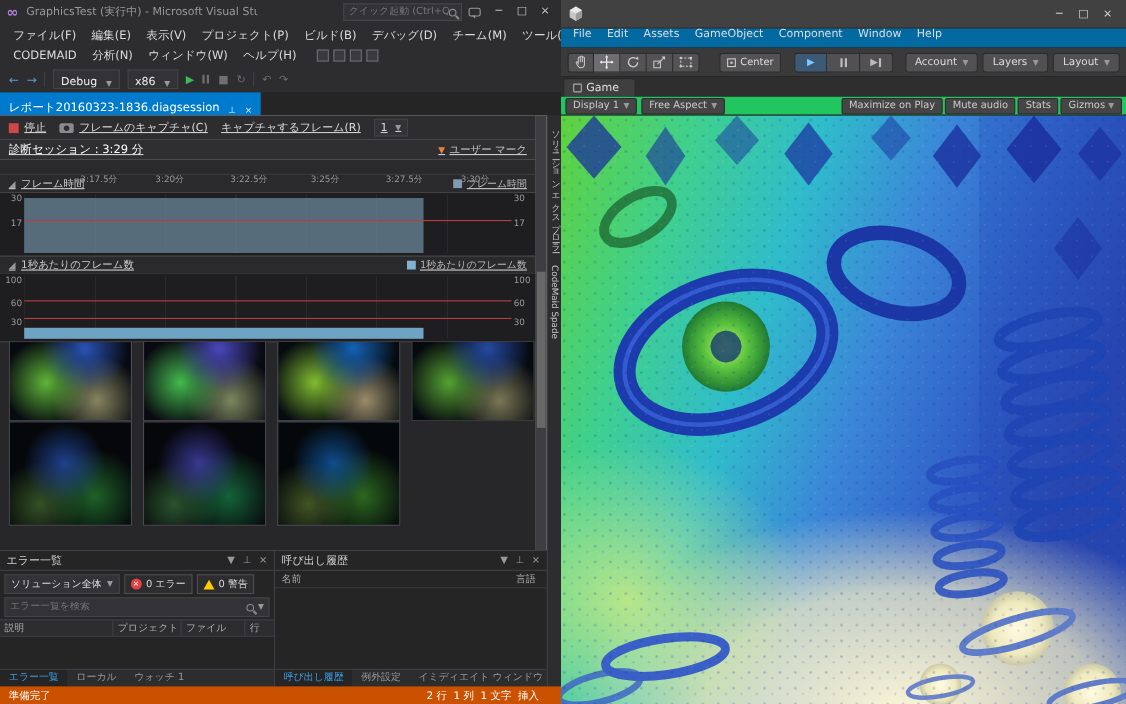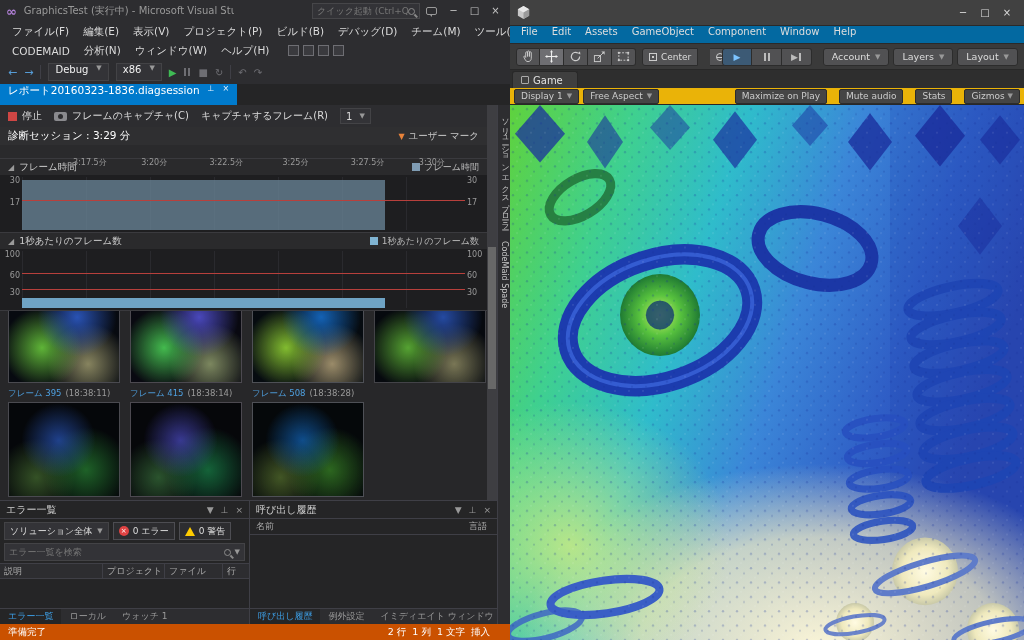--- a/index.html
+++ b/index.html
@@ -24,33 +24,33 @@
   .vs-menubar { height:19px; display:flex; align-items:center; padding:0 5px; flex:none; }
   .menu-item { padding:1px 7px; color:#dcdcdc; font-size:10.5px; white-space:nowrap; }
   .account { margin-left:auto; display:flex; align-items:center; gap:4px; color:#dcdcdc; padding-right:4px; font-size:10.5px; }
   .arr { color:#999; font-size:7px; }
   .ico-sq { width:11px; height:11px; border:1px solid #6e6e73; background:#3a3a3e; margin:0 2px; }
   .vs-menubar2-icons { display:flex; align-items:center; margin-left:10px; }
 
   .vs-toolbar { height:24px; display:flex; align-items:center; padding:0 8px; gap:7px; flex:none; }
   .nav-g { color:#569cd6; font-size:11px; }
   .sep { width:1px; height:14px; background:#3f3f46; }
-  .combo { height:18px; background:#333337; border:1px solid #434346; display:flex; align-items:flex-start; gap:8px; padding:0 6px; color:#f1f1f1; font-size:10px; }
+  .combo { height:18px; background:#333337; border:1px solid #434346; display:flex; align-items:flex-end; gap:8px; padding:0 6px; color:#f1f1f1; font-size:10px; }
   .g-play { color:#3fba54; font-size:10px; }
   .dim { color:#6e6e73; font-size:10px; }
   .bars { display:flex; }
   .bars span { width:2px; height:8px; background:#6e6e73; margin:0 1px; }
 
   .vs-tabstrip { height:21px; background:#252526; display:flex; align-items:flex-end; flex:none; }
-  .doc-tab { height:21px; background:#007acc; color:#fff; display:flex; align-items:flex-start; gap:8px; padding:0 8px; font-size:10.5px; white-space:nowrap; }
+  .doc-tab { height:21px; background:#007acc; color:#fff; display:flex; align-items:flex-end; gap:8px; padding:0 8px; font-size:10.5px; white-space:nowrap; }
   .doc-tab .ticon { font-size:8px; color:#e8f4ff; }
 
   .vs-body { flex:1; display:flex; min-height:0; background:#252526; }
   .vs-center { width:497px; display:flex; flex-direction:column; min-width:0; }
-  .report { height:395px; position:relative; background:#a3a3a3; display:flex; flex-direction:column; overflow:hidden; }
+  .report { height:395px; position:relative; background:#a3a3a3; display:flex; flex-direction:column; overflow:hidden;text-decoration:underline; }
   .report-inner { width:487px; display:flex; flex-direction:column; flex:1; min-height:0; }
 
   .capture-bar { height:22px; display:flex; align-items:center; gap:12px; padding:0 8px; background:#2d2d30; font-size:10px; color:#dcdcdc; flex:none; }
   .cbar-item { display:flex; align-items:center; gap:5px; }
   .stop-sq { width:9px; height:9px; background:#cf4644; }
   .cam-icon { width:13px; height:9px; background:#8a8a8e; border-radius:2px; position:relative; }
   .cam-icon::after { content:""; position:absolute; top:2px; left:4px; width:5px; height:5px; border-radius:50%; background:#2d2d30; }
   .mini-combo { height:16px; background:#333337; border:1px solid #434346; display:flex; align-items:center; gap:7px; padding:0 5px; }
 
   .session-bar { height:18px; display:flex; align-items:center; padding:0 8px; background:#2f2f31; color:#fff; font-size:10.5px; flex:none; }
@@ -140,43 +140,43 @@
   .u-winbtns { margin-left:auto; display:flex; }
   .u-winbtn { width:22px; height:16px; text-align:center; line-height:15px; color:#ddd; font-size:10px; }
   .u-menubar { height:18px; background:#0369a1; border-bottom:1px solid #2a2a2a; display:flex; padding:0 4px; font-size:10px; flex:none; }
   .u-menu { padding:0 7px; }
   .u-toolbar { height:26px; background:#3a3a3a; border-bottom:1px solid #282828; display:flex; align-items:center; padding:0 6px; position:relative; flex:none; }
   .tool-group { display:flex; }
   .tbtn { width:24px; height:18px; background:#535355; border:1px solid #2c2c2c; border-left-width:0; display:flex; align-items:center; justify-content:center; }
   .tbtn:first-child { border-left-width:1px; border-radius:3px 0 0 3px; }
   .tbtn:last-child { border-radius:0 3px 3px 0; }
   .tbtn.sel { background:#6e6e72; }
-  .pivot-group { display:flex; margin-left:6px; gap:12px; }
+  .pivot-group { display:flex; margin-left:18px; gap:12px; }
   .pivot-btn { height:18px; background:#535355; border:1px solid #2c2c2c; border-left-width:0; display:flex; align-items:center; gap:4px; padding:0 6px; font-size:9px; color:#ddd; }
   .pivot-btn:first-child { border-left-width:1px; border-radius:3px 0 0 3px; }
   .pivot-btn:last-child { border-radius:0 3px 3px 0; }
   .center-ico { width:8px; height:8px; border:1px solid #ccc; position:relative; }
   .center-ico::after { content:""; position:absolute; left:2px; top:2px; width:2px; height:2px; background:#ccc; }
   .globe-ico { width:8px; height:8px; border:1px solid #ccc; border-radius:50%; position:relative; }
   .globe-ico::after { content:""; position:absolute; left:0; top:3px; width:6px; height:1px; background:#ccc; }
   .play-group { position:absolute; left:50%; transform:translateX(-50%); display:flex; }
   .pbtn { width:30px; height:18px; background:#515153; border:1px solid #2c2c2c; border-left-width:0; display:flex; align-items:center; justify-content:center; color:#bbb; font-size:9px; }
   .pbtn:first-child { border-left-width:1px; border-radius:3px 0 0 3px; }
   .pbtn:last-child { border-radius:0 3px 3px 0; }
   .pbtn.active { background:#3c5a75; color:#7cc4ff; }
   .pbtn .bar { width:2px; height:8px; background:currentColor; margin:0 1px; display:inline-block; }
   .drops { margin-left:auto; display:flex; gap:4px; }
   .drop { height:18px; background:#515153; border:1px solid #2c2c2c; border-radius:3px; display:flex; align-items:center; gap:5px; padding:0 8px; font-size:9.5px; color:#ddd; }
   .u-tabstrip { height:18px; background:#2e2e2e; display:flex; align-items:flex-end; padding-left:2px; flex:none; }
   .u-tab { height:17px; background:#3f3f3f; border:1px solid #282828; border-bottom:0; border-radius:3px 3px 0 0; display:flex; align-items:center; gap:4px; padding:0 14px 0 8px; font-size:10px; color:#e0e0e0; }
   .gametab-ico { width:8px; height:8px; border:1px solid #aaa; border-radius:1px; }
-  .u-gamebar { height:17px; background:#eab308; border-bottom:1px solid #282828; display:flex; align-items:center; padding:0 4px; font-size:9px; color:#ccc; flex:none; }
+  .u-gamebar { height:17px; background:#22c55e; border-bottom:1px solid #282828; display:flex; align-items:center; padding:0 4px; font-size:9px; color:#ccc; flex:none; }
   .gb-drop { display:flex; align-items:center; gap:4px; height:15px; padding:0 6px; background:#454545; border:1px solid #2c2c2c; border-radius:2px; margin-right:4px; }
   .gb-right { margin-left:auto; display:flex; }
-  .gb-btn { height:15px; display:flex; align-items:center; gap:3px; padding:0 6px; background:#454545; border:1px solid #2c2c2c; border-radius:2px; margin-left:12px; white-space:nowrap; }
+  .gb-btn { height:15px; display:flex; align-items:center; gap:3px; padding:0 6px; background:#454545; border:1px solid #2c2c2c; border-radius:2px; margin-left:2px; white-space:nowrap; }
   .u-viewport { flex:1; min-height:0; position:relative; background:#123; }
   .u-viewport svg { display:block; width:100%; height:100%; }
   .u-status { height:13px; background:#2f6fc1; color:#fff; font-size:9px; display:flex; align-items:center; padding:0 6px; white-space:nowrap; overflow:hidden; flex:none; }
 </style>
 </head>
 <body>
 
 <div class="screen">
 
   <div class="vs">
@@ -339,34 +339,20 @@
                 <div class="fill-fps"></div>
               </div>
             </div>
 
             <div class="frames-area">
               <div class="frames-row first">
                 <div class="thumb"></div>
                 <div class="thumb"></div>
                 <div class="thumb"></div>
                 <div class="thumb"></div>
-              </div>
-              <div class="frame-caps">
-                <div class="fcap">
-                  <span class="fl">フレーム 395</span>
-                    <span class="ft">(18:38:11)</span>
-                </div>
-                <div class="fcap">
-                  <span class="fl">フレーム 415</span>
-                    <span class="ft">(18:38:14)</span>
-                </div>
-                <div class="fcap">
-                  <span class="fl">フレーム 508</span>
-                    <span class="ft">(18:38:28)</span>
-                </div>
               </div>
               <div class="frames-row second">
                 <div class="thumb"></div>
                 <div class="thumb"></div>
                 <div class="thumb"></div>
               </div>
             </div>
 
           </div>
           <div class="report-scroll">

